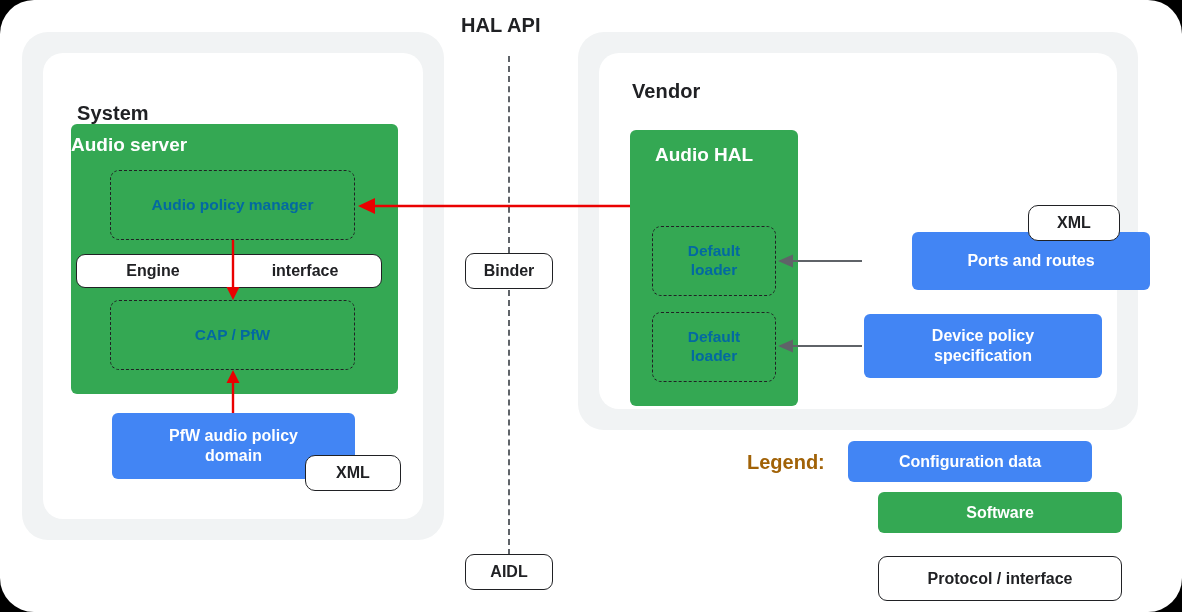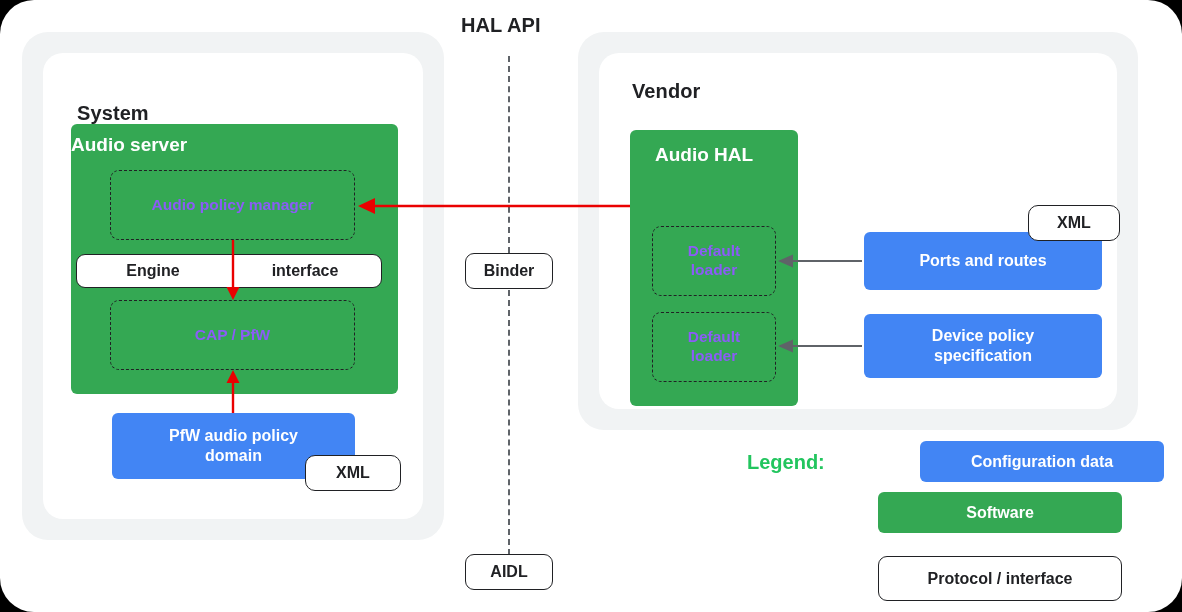--- a/index.html
+++ b/index.html
@@ -71,21 +71,21 @@
   
   .dashed-box {
     position: absolute;
     border: 1.6px dashed #202124;
     border-radius: 9px;
     box-sizing: border-box;
     display: flex;
     align-items: center;
     justify-content: center;
     text-align: center;
-    color: #8b5cf6;
+    color: #0369a1;
     font-size: 15.5px;
     font-weight: bold;
     line-height: 1.22;
   }
 
   
   .blue-box {
     position: absolute;
     background: #4285F4;
     border-radius: 6px;
@@ -136,21 +136,21 @@
     border-left: 2px dashed #5F6368;
   }
 
   
   .arrow-svg { position: absolute; overflow: visible; }
 
   .legend-label {
     position: absolute;
     font-size: 20px;
     font-weight: bold;
-    color: #22c55e;
+    color: #a16207;
     white-space: nowrap;
   }
 </style>
 </head>
 <body>
 
 <div id="stage">
   <div class="outer-card"></div>
 
   <div class="panel-title" style="left:461px; top:14px;">HAL API</div>
@@ -218,21 +218,21 @@
   <div class="dashed-box" style="left:652px; top:226px; width:124px; height:70px; flex-direction:column;">
     <span>Default</span>
     <span>loader</span>
   </div>
 
   <div class="dashed-box" style="left:652px; top:312px; width:124px; height:70px; flex-direction:column;">
     <span>Default</span>
     <span>loader</span>
   </div>
 
-  <div class="blue-box" style="left:864px; top:232px; width:238px; height:58px;">
+  <div class="blue-box" style="left:912px; top:232px; width:238px; height:58px;">
     <span>Ports and routes</span>
   </div>
 
   <div class="pill badge" style="left:1028px; top:205px; width:92px; height:36px;">
     <span>XML</span>
   </div>
 
   <div class="blue-box" style="left:864px; top:314px; width:238px; height:64px; flex-direction:column;">
     <span>Device policy</span>
     <span>specification</span>
@@ -247,21 +247,21 @@
     <polygon points="778,346 793,339.5 793,352.5" fill="#5F6368"></polygon>
   </svg>
 
   <svg class="arrow-svg" style="left:0; top:0; width:1182px; height:612px;">
     <line x1="630" y1="206" x2="370" y2="206" stroke="#EA0000" stroke-width="2.4"></line>
     <polygon points="358,206 375,198 375,214" fill="#EA0000"></polygon>
   </svg>
 
   <div class="legend-label" style="left:747px; top:451px;">Legend:</div>
 
-  <div class="blue-box" style="left:920px; top:441px; width:244px; height:41px;">
+  <div class="blue-box" style="left:848px; top:441px; width:244px; height:41px;">
     <span>Configuration data</span>
   </div>
 
   <div class="blue-box" style="left:878px; top:492px; width:244px; height:41px; background:#34A853;">
     <span>Software</span>
   </div>
 
   <div class="pill" style="left:878px; top:556px; width:244px; height:45px;">
     <span>Protocol / interface</span>
   </div>

